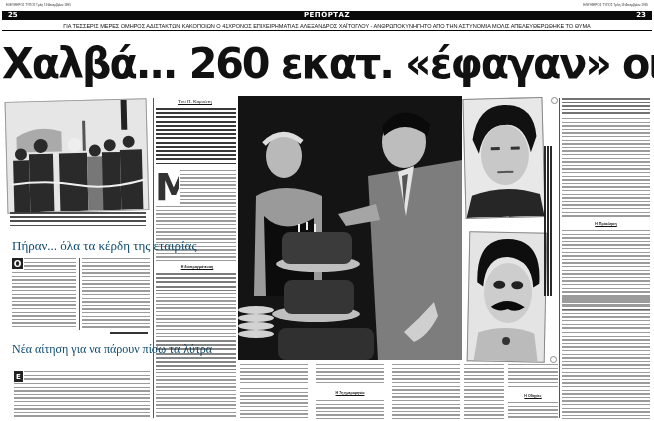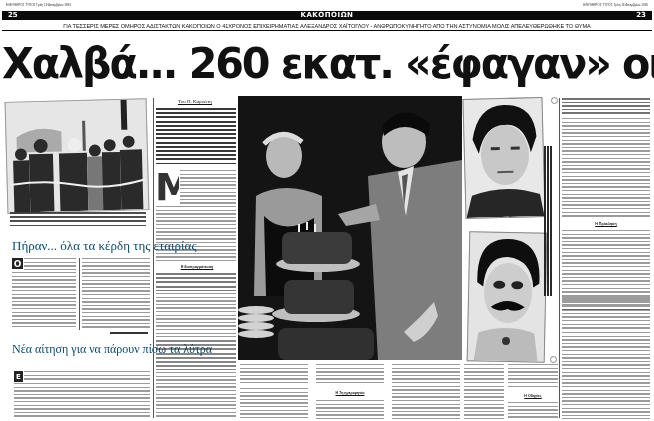--- a/index.html
+++ b/index.html
@@ -28,21 +28,21 @@
   .tilt-l { transform: rotate(-1.5deg); }
   .tilt-r { transform: rotate(1.2deg); }
 </style>
 </head>
 <body>
 
 <div class="abs masthead-line" style="left:6px;">ΕΛΕΥΘΕΡΟΣ ΤΥΠΟΣ Τρίτη 19 Δεκεμβρίου 1995</div>
 <div class="abs masthead-line" style="right:6px;">ΕΛΕΥΘΕΡΟΣ ΤΥΠΟΣ Τρίτη 19 Δεκεμβρίου 1995</div>
 
 <div class="abs banner">
-  <span class="section">ΚΑΚΟΠΟΙΩΝ</span>
+  <span class="section">ΡΕΠΟΡΤΑΖ</span>
   <span class="pg-left">25</span>
   <span class="pg-right">23</span>
 </div>
 
 <div class="abs kicker">ΓΙΑ ΤΕΣΣΕΡΙΣ ΜΕΡΕΣ ΟΜΗΡΟΣ ΑΔΙΣΤΑΚΤΩΝ ΚΑΚΟΠΟΙΩΝ Ο 41ΧΡΟΝΟΣ ΕΠΙΧΕΙΡΗΜΑΤΙΑΣ ΑΛΕΞΑΝΔΡΟΣ ΧΑΪΤΟΓΛΟΥ - ΑΝΘΡΩΠΟΚΥΝΗΓΗΤΟ ΑΠΟ ΤΗΝ ΑΣΤΥΝΟΜΙΑ ΜΟΛΙΣ ΑΠΕΛΕΥΘΕΡΩΘΗΚΕ ΤΟ ΘΥΜΑ</div>
 
 <div class="abs headline">Χαλβά... 260 εκατ. «έφαγαν» οι απαγωγείς</div>
 
 <div class="abs photo photo-light tilt-l" style="left:6px; top:100px; width:140px; height:110px; border:1px solid #999;">
   <svg width="140" height="110" viewBox="0 0 140 110">

